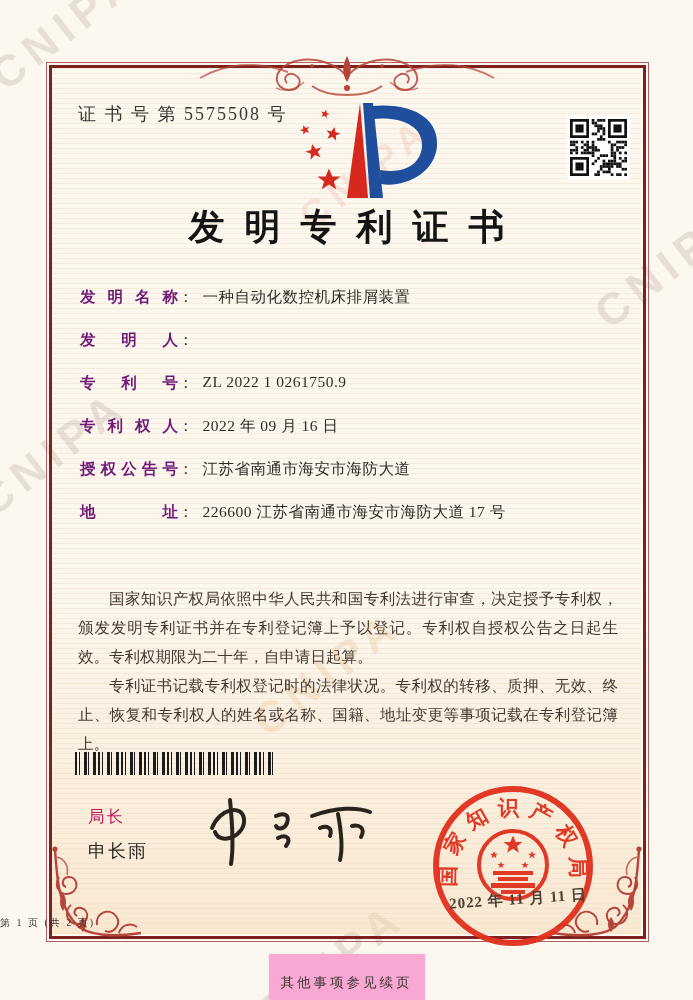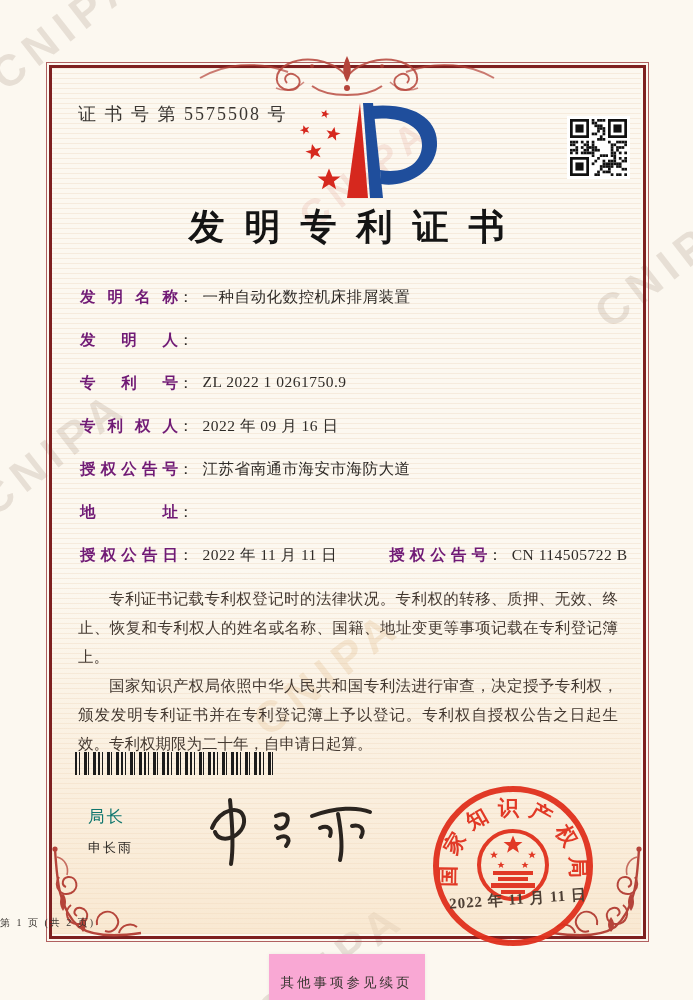--- a/index.html
+++ b/index.html
@@ -41,22 +41,22 @@
   .body-text p{margin:0;text-indent:2em;}
   
   .barcode{position:absolute;left:75px;top:752px;width:198px;height:23px;
     background:repeating-linear-gradient(90deg,
       #1c1c1c 0 2px, transparent 2px 4px,
       #1c1c1c 4px 5px, transparent 5px 9px,
       #1c1c1c 9px 12px, transparent 12px 13px,
       #1c1c1c 13px 14px, transparent 14px 18px,
       #1c1c1c 18px 21px, transparent 21px 23px);}
   
-  .sig-title{position:absolute;left:88px;top:806px;font-size:16.5px;letter-spacing:2px;color:#0f766e;}
-  .sig-name{position:absolute;left:88px;top:839px;font-size:13px;letter-spacing:2px;color:#2c2824;}
+  .sig-title{position:absolute;left:88px;top:806px;font-size:16.5px;letter-spacing:2px;color:#be185d;}
+  .sig-name{position:absolute;left:88px;top:839px;font-size:18px;letter-spacing:2px;color:#2c2824;}
   .sig-script{position:absolute;left:196px;top:792px;}
   
   .seal{position:absolute;left:430px;top:783px;width:166px;height:166px;opacity:.95;}
   .seal-date{position:absolute;left:428px;top:890px;width:180px;text-align:center;
     transform:rotate(-4deg);font-weight:bold;font-size:15px;letter-spacing:1px;color:#4c3e33;}
   
   .page-footer{position:absolute;left:0;top:916px;width:100%;
     font-size:10px;letter-spacing:2px;color:#3a3632;}
   .cont-note{position:absolute;left:50%;top:954px;transform:translateX(-50%);
     background:#f9a8d4;padding:20px 12px;font-size:13.5px;letter-spacing:3px;color:#3a3632;
@@ -296,34 +296,27 @@
         <span class="fvalue">2022 年 09 月 16 日</span>
     </div>
     <div class="frow">
       <span class="flabel">授权公告号</span>
         <span class="colon">：</span>
         <span class="fvalue">江苏省南通市海安市海防大道</span>
     </div>
     <div class="frow">
       <span class="flabel">地址</span>
         <span class="colon">：</span>
-    </div>
-    <div class="frow frow-double">
-      <span>
-        <span class="flabel">授权公告日</span><span class="colon">：</span><span class="fvalue">2022 年 11 月 11 日</span>
-      </span>
-      <span class="second">
-        <span class="flabel">授权公告号</span><span class="colon">：</span><span class="fvalue">CN 114505722 B</span>
-      </span>
+        <span class="fvalue">226600 江苏省南通市海安市海防大道 17 号</span>
     </div>
   </div>
 
   <div class="body-text">
+    <p>国家知识产权局依照中华人民共和国专利法进行审查，决定授予专利权，颁发发明专利证书并在专利登记簿上予以登记。专利权自授权公告之日起生效。专利权期限为二十年，自申请日起算。</p>
     <p>专利证书记载专利权登记时的法律状况。专利权的转移、质押、无效、终止、恢复和专利权人的姓名或名称、国籍、地址变更等事项记载在专利登记簿上。</p>
-    <p>国家知识产权局依照中华人民共和国专利法进行审查，决定授予专利权，颁发发明专利证书并在专利登记簿上予以登记。专利权自授权公告之日起生效。专利权期限为二十年，自申请日起算。</p>
   </div>
 
   <div class="barcode"></div>
 
   <div class="sig-title">局长</div>
   <div class="sig-name">申长雨</div>
   <svg class="sig-script" width="190" height="78" viewBox="0 0 190 78">
     <g fill="none" stroke="#2a241f" stroke-width="4" stroke-linecap="round">
       <path d="M16,36 C24,16 46,12 48,27 C50,44 24,54 19,40"></path>
       <path d="M34,8 C36,28 38,54 35,72"></path>

